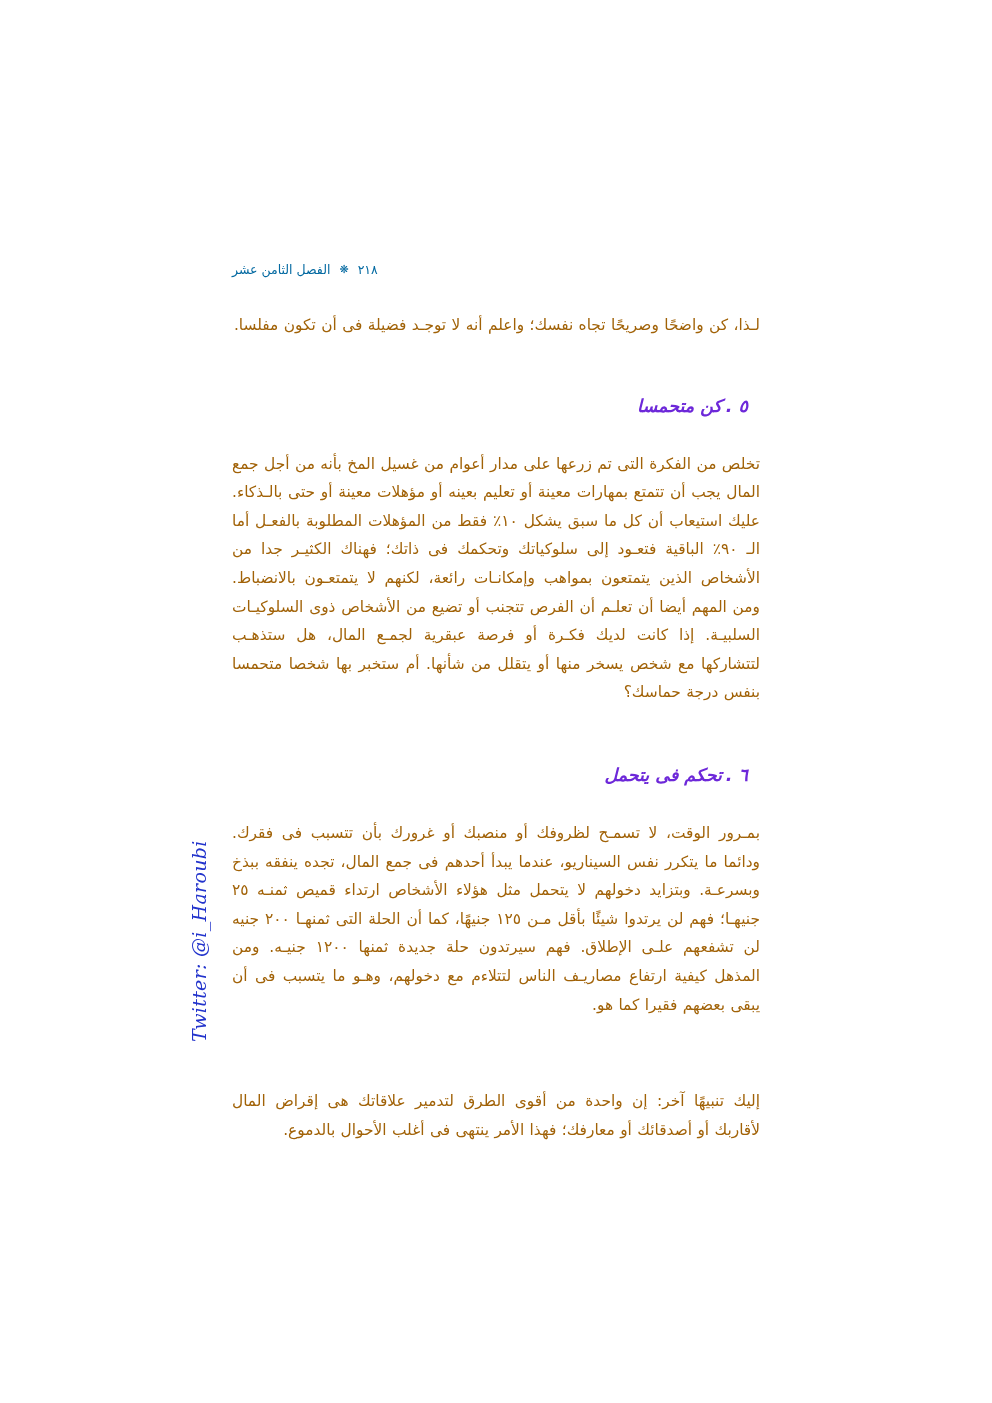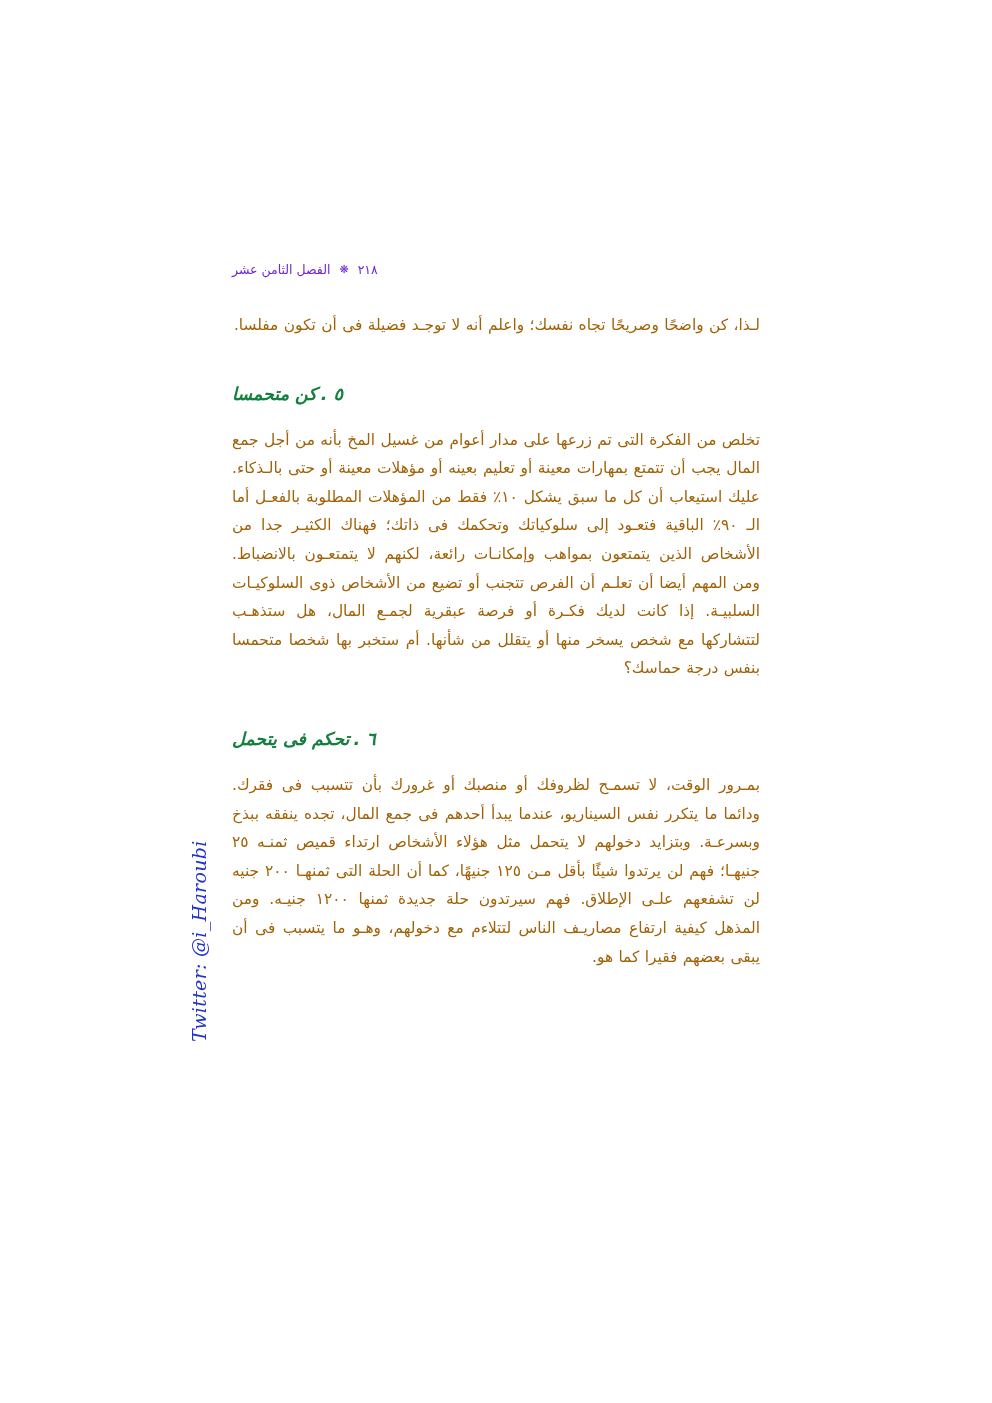--- a/index.html
+++ b/index.html
@@ -25,21 +25,21 @@
     width: 528px;
     direction: rtl;
     text-align: justify;
   }
 
   
   .running-header {
     direction: rtl;
     text-align: left;       
     font-size: 12.5px;
-    color: #6d28d9;
+    color: #0369a1;
     letter-spacing: 0px;
     white-space: nowrap;
     margin: 0 0 34px 0;
     padding-right: 0;
   }
   .running-header .hdr-inner {
     display: inline-block;
     direction: rtl;
   }
   .running-header .page-num {
@@ -61,28 +61,28 @@
     line-height: 28.6px;
     color: #a16207;
     text-align: justify;
     text-justify: inter-word;
     direction: rtl;
     word-spacing: 0.5px;
   }
 
   
   h2.section-heading {
-    margin: 0;
+    margin: 12px;
     font-size: 17.5px;
     font-weight: bold;
     font-style: italic;
     font-family: "DejaVu Sans", sans-serif;
-    color: #15803d;
+    color: #6d28d9;
     direction: rtl;
-    text-align: left;    
+    text-align: right;    
     white-space: nowrap;
   }
   h2.section-heading .num {
     margin-left: 4px;
   }
 
   
   .sp-after-p1 { height: 44px; }
   .sp-after-h5 { height: 22px; }
   .sp-after-p2 { height: 46px; }
@@ -143,20 +143,21 @@
 
     <div class="sp-after-h6"></div>
 
     <p class="body">بمـرور الوقت، لا تسمـح لظروفك أو منصبك أو غرورك بأن تتسبب فى فقرك. ودائما ما يتكرر نفس السيناريو، عندما يبدأ أحدهم فى جمع المال، تجده ينفقه ببذخ وبسرعـة. وبتزايد دخولهم لا يتحمل مثل هؤلاء الأشخاص ارتداء قميص ثمنـه ٢٥ جنيهـا؛ فهم لن يرتدوا شيئًا بأقل مـن ١٢٥ جنيهًا، كما أن الحلة التى ثمنهـا ٢٠٠ جنيه لن تشفعهم علـى الإطلاق. فهم سيرتدون حلة جديدة ثمنها ١٢٠٠ جنيـه. ومن المذهل كيفية ارتفاع مصاريـف الناس لتتلاءم مع دخولهم، وهـو ما يتسبب فى أن يبقى بعضهم فقيرا كما هو.</p>
 
     <div class="sp-after-p3"></div>
 
 
     <div class="sp-after-h7"></div>
 
+    <p class="body">إليك تنبيهًا آخر: إن واحدة من أقوى الطرق لتدمير علاقاتك هى إقراض المال لأقاربك أو أصدقائك أو معارفك؛ فهذا الأمر ينتهى فى أغلب الأحوال بالدموع.</p>
 
   </div>
 
   <div class="watermark">
     <span class="wm-text">Twitter: @i_Haroubi</span>
   </div>
 
 </div>
 
 </body></html>

